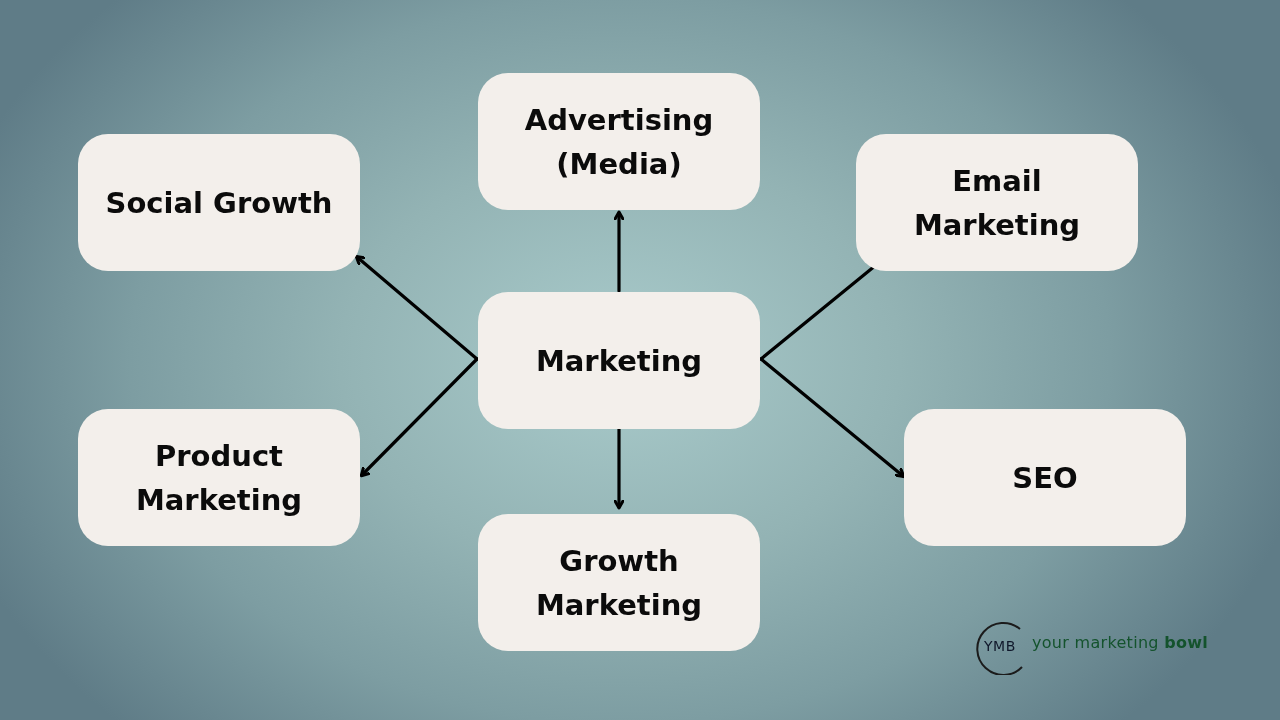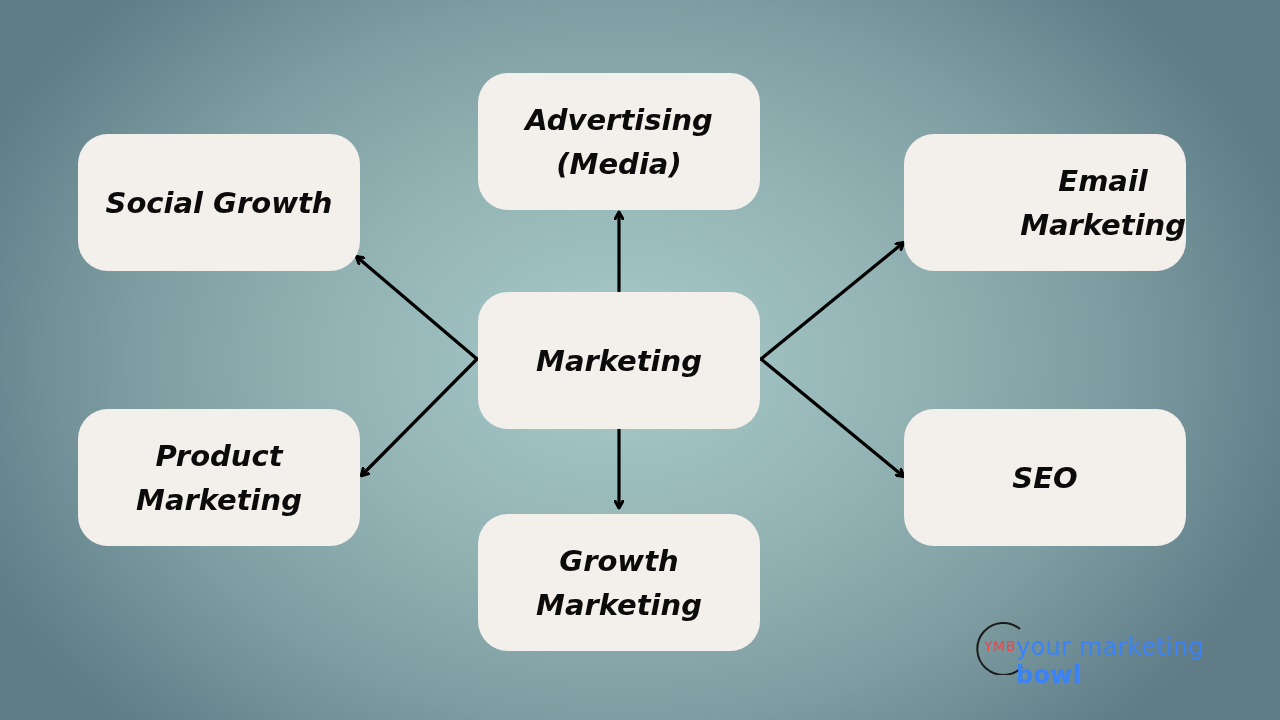--- a/index.html
+++ b/index.html
@@ -5,28 +5,28 @@
   html, body { margin:0; padding:0; }
   body {
     width:1280px; height:720px; overflow:hidden; position:relative;
     background: radial-gradient(ellipse 700px 520px at 620px 360px, #a9cbcb 0%, #93b3b4 40%, #7d9da2 70%, #5f7c87 100%);
     font-family: "DejaVu Sans", sans-serif;
   }
   .node {
     position:absolute; width:282px; height:137px;
     background:#f3efeb; border-radius:30px;
     display:flex; align-items:center; justify-content:center; text-align:center;
-    font-weight:bold; font-size:29px; line-height:44px; color:#0b0b0b;font-style:italic;
+    font-weight:bold; font-size:29px; line-height:44px; color:#0b0b0b;
   }
   .node span { display:block; white-space:pre-line; }
   svg.edges { position:absolute; left:0; top:0; }
   .logo { position:absolute; left:970px; top:615px; width:280px; height:64px; }
   .logo-ring { position:absolute; left:2px; top:4px; width:56px; height:56px; }
-  .logo-mark { position:absolute; left:14px; top:23px; font-size:14px; color:#ef4444; letter-spacing:0.5px; }
-  .logo-text { position:absolute; left:46px; top:18px; font-size:24px; color:#3b82f6; letter-spacing:0.3px; }
+  .logo-mark { position:absolute; left:14px; top:23px; font-size:14px; color:#0f172a; letter-spacing:0.5px; }
+  .logo-text { position:absolute; left:62px; top:18px; font-size:16px; color:#14532d; letter-spacing:0.3px; }
   .logo-text b { font-weight:bold; }
 </style>
 </head>
 <body>
 
 <svg class="edges" width="1280" height="720">
   <defs>
     <marker id="ah" markerWidth="10" markerHeight="10" refX="7" refY="5" orient="auto" markerUnits="userSpaceOnUse">
       <path d="M1,1 L8,5 L1,9" fill="none" stroke="#000" stroke-width="3" stroke-linecap="round" stroke-linejoin="round"></path>
     </marker>
@@ -41,21 +41,21 @@
   </g>
 </svg>
 
 <div class="node" style="left:478px;top:73px;">
   <span>Advertising
 (Media)</span>
 </div>
 <div class="node" style="left:78px;top:134px;">
   <span>Social Growth</span>
 </div>
-<div class="node" style="left:904px;top:134px;justify-content:flex-end;">
+<div class="node" style="left:856px;top:134px;">
   <span>Email
 Marketing</span>
 </div>
 <div class="node" style="left:478px;top:292px;">
   <span>Marketing</span>
 </div>
 <div class="node" style="left:78px;top:409px;align-items:center;">
   <span>Product
 Marketing</span>
 </div>

